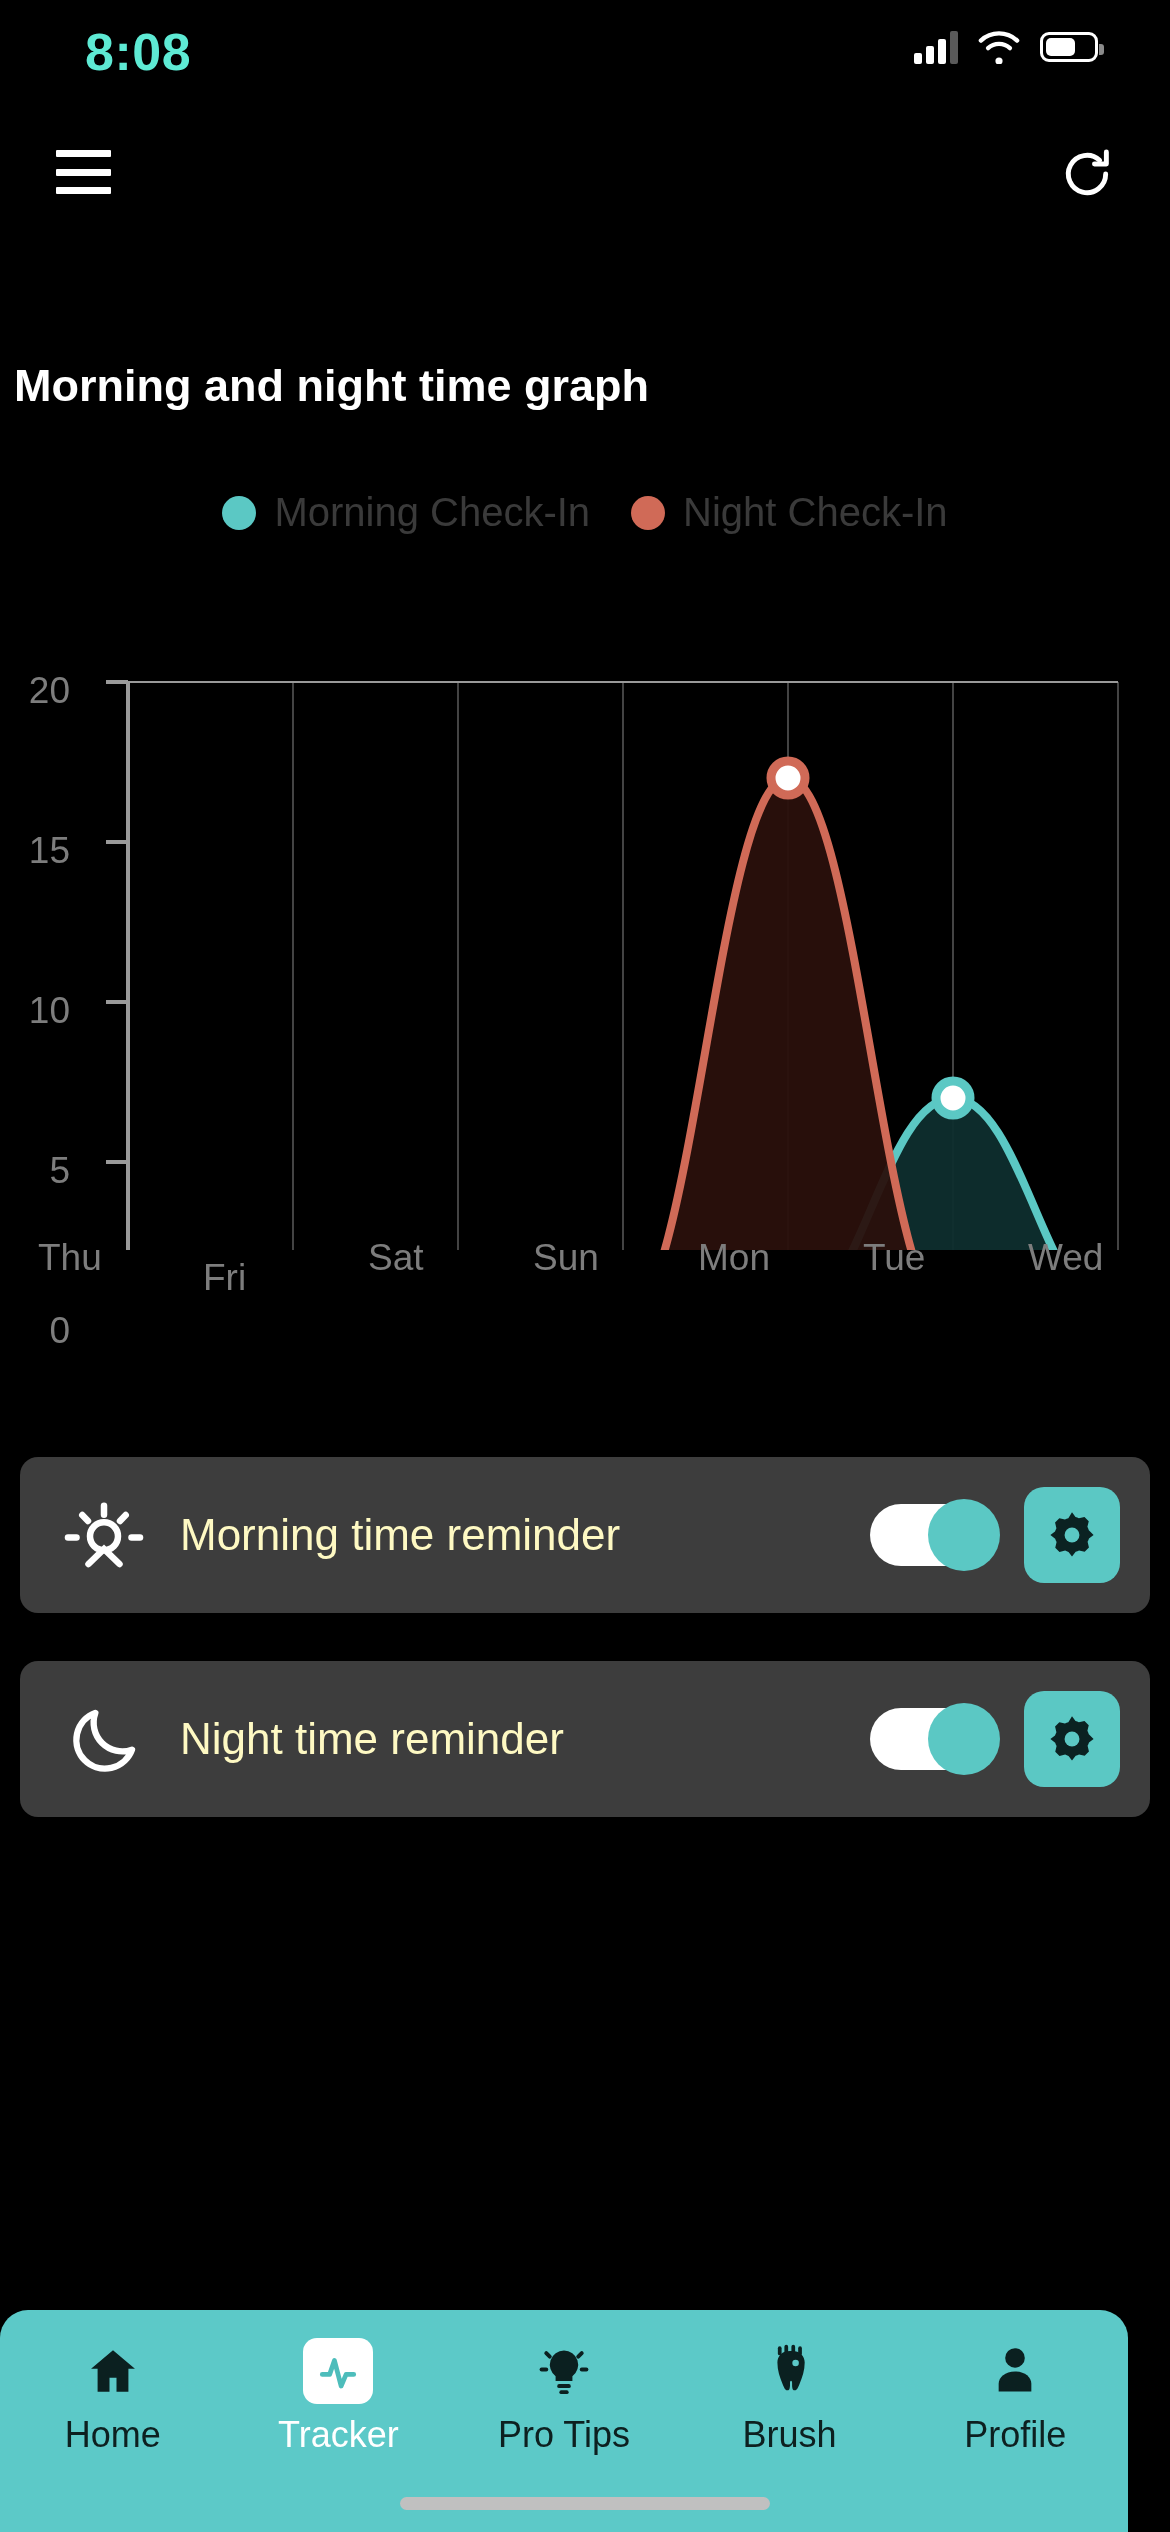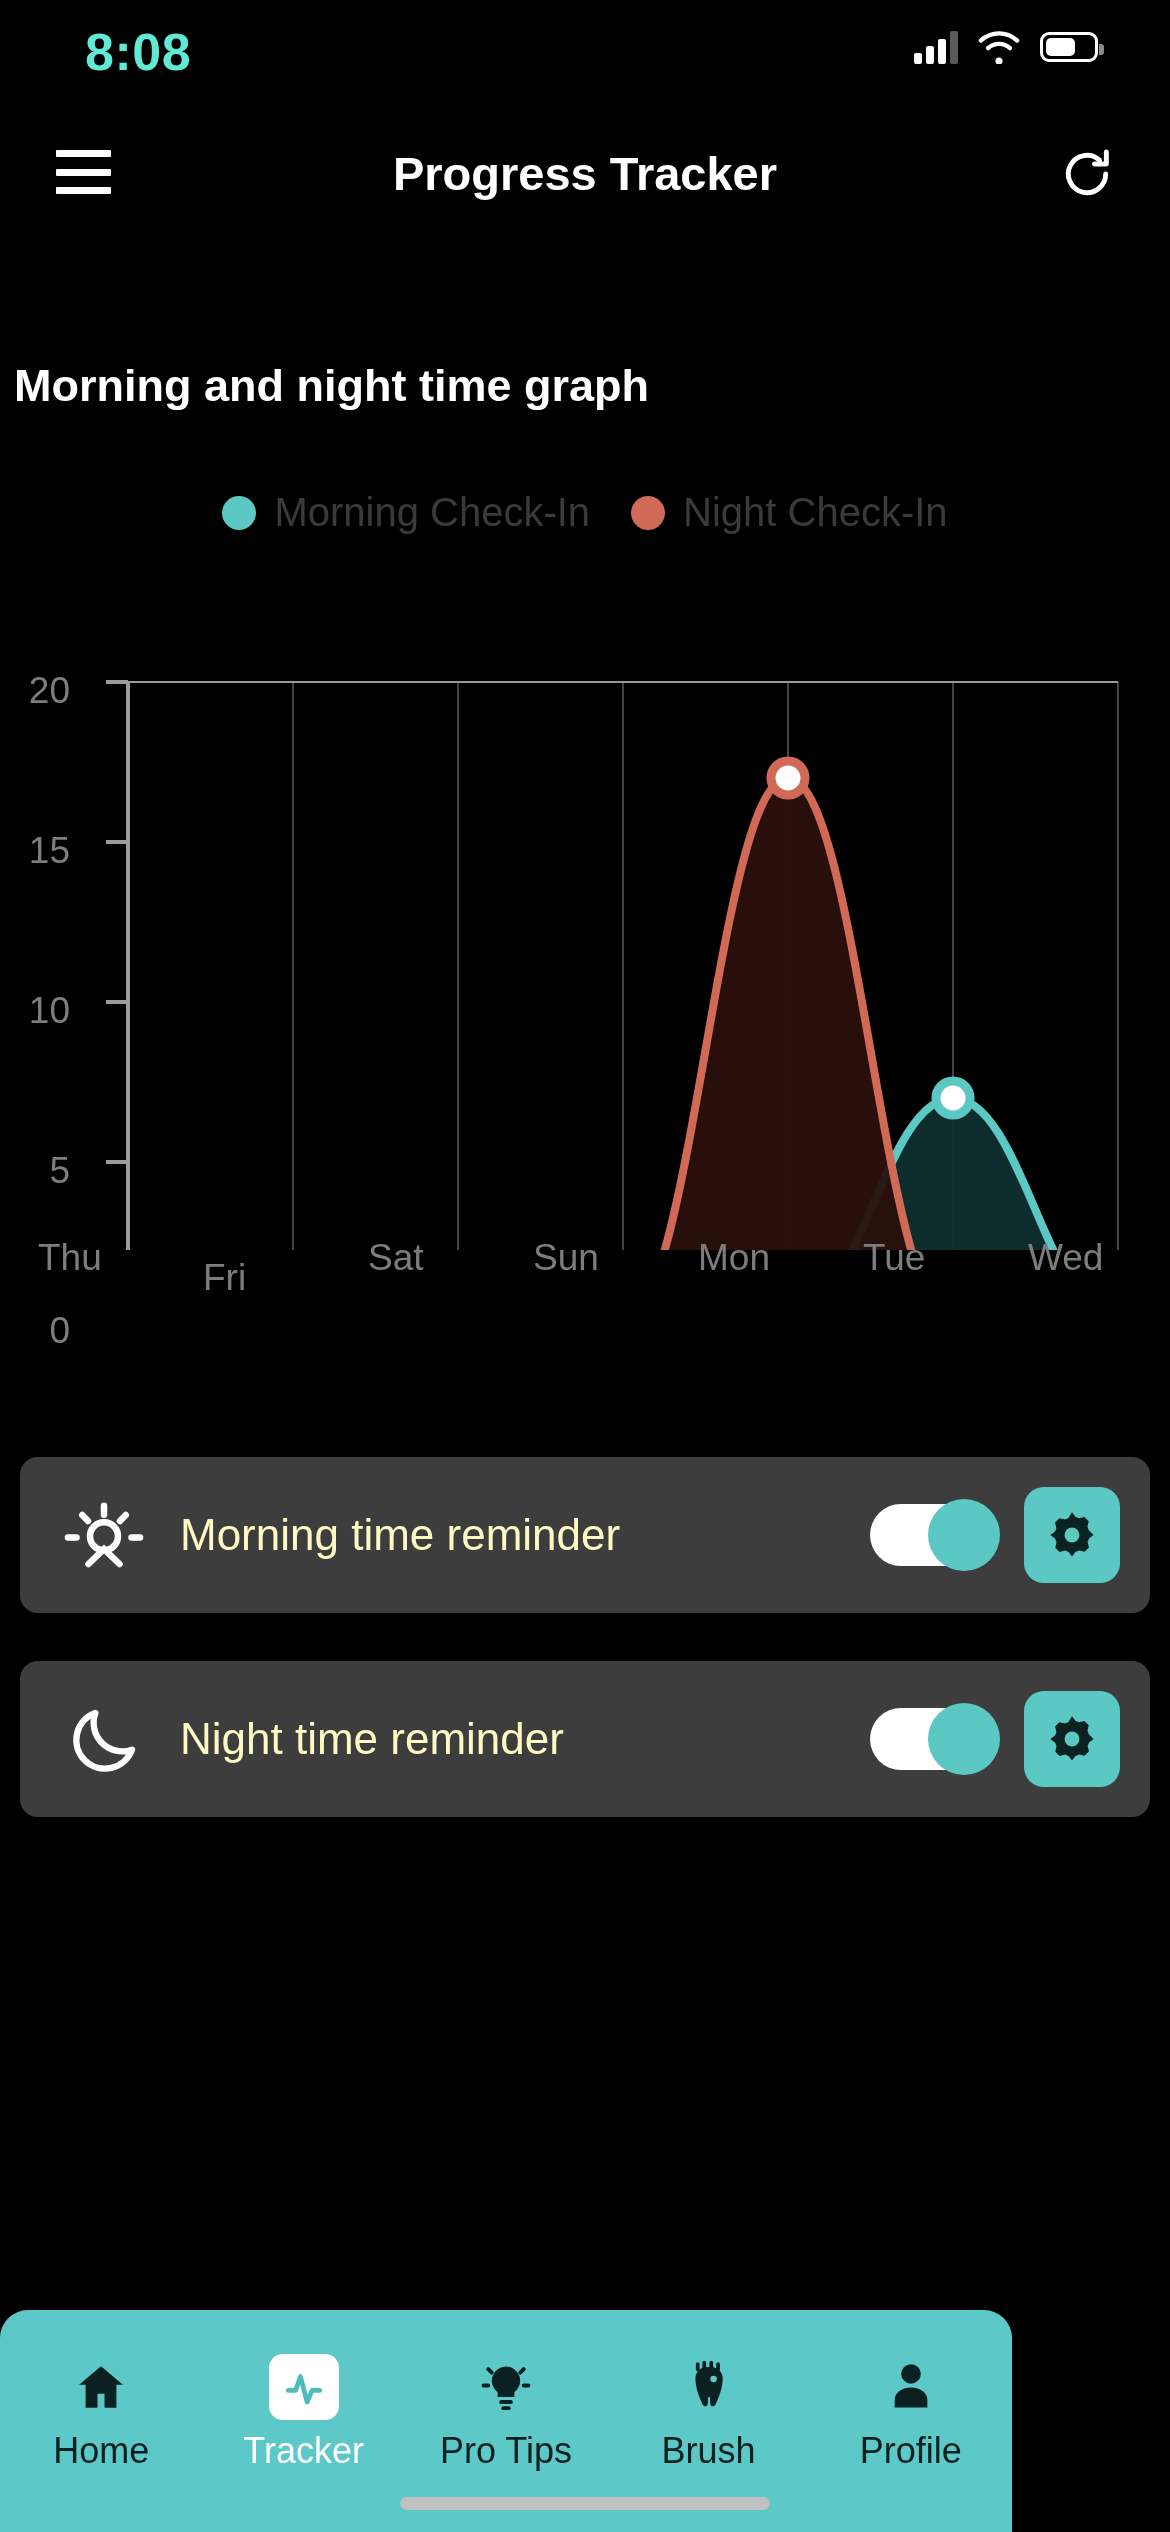--- a/index.html
+++ b/index.html
@@ -44,21 +44,21 @@
   .card { position:absolute; left:20px; width:1130px; height:156px; background:#3d3d3d; border-radius:18px; display:flex; align-items:center; }
   .card-morning { top:1457px; }
   .card-night { top:1661px; }
   .card-icon { width:120px; display:flex; align-items:center; justify-content:center; margin-left:24px; }
   .card-label { font-size:44px; color:#fef9c3; flex:1; margin-left:16px; }
   .toggle { width:128px; height:62px; background:#fff; border-radius:31px; position:relative; margin-right:26px; cursor:pointer; flex:0 0 auto; }
   .toggle b { position:absolute; right:-2px; top:-5px; width:72px; height:72px; background:#5bc8c4; border-radius:50%; display:block; }
   .gear-btn { width:96px; height:96px; background:#5bc8c4; border-radius:20px; display:flex; align-items:center; justify-content:center; margin-right:30px; cursor:pointer; flex:0 0 auto; }
 
   
-  .bottomnav { position:absolute; left:0; bottom:0; width:1012px; height:222px; background:#5cc9c8; border-radius:28px 28px 0 0; display:flex; align-items:flex-start; padding-top:44px; }
+  .bottomnav { position:absolute; left:0; bottom:0; width:1128px; height:222px; background:#5cc9c8; border-radius:28px 28px 0 0; display:flex; align-items:flex-start; padding-top:28px; }
   .nav-item { flex:1; display:flex; flex-direction:column; align-items:center; gap:10px; cursor:pointer; }
   .nav-icon { height:66px; display:flex; align-items:center; justify-content:center; }
   .nav-icon-active { background:#fff; border-radius:14px; padding:6px 14px; }
   .nav-label { font-size:36px; color:#0d2020; }
   .nav-label-active { color:#fff; }
   .home-indicator { position:absolute; bottom:22px; left:50%; transform:translateX(-50%); width:370px; height:13px; background:#c0c0c0; border-radius:7px; }
 </style>
 </head>
 <body>
 
@@ -81,21 +81,20 @@
       </span>
   </div>
 </div>
 
 <div class="header">
   <div class="hamburger">
       <span></span>
       <span></span>
       <span></span>
     </div>
-  <div class="app-title">Progress Tracker</div>
   <svg class="refresh" viewBox="0 0 24 24">
     <path d="M20 12a8 8 0 1 1-2.6-5.9" stroke="#fff" stroke-width="2.1" fill="none" stroke-linecap="round"></path>
     <path d="M20.3 2.6v5.1h-5.1" stroke="#fff" stroke-width="2.1" fill="none" stroke-linecap="round" stroke-linejoin="round"></path>
   </svg>
 </div>
 
 <div class="section-title">Morning and night time graph</div>
 
 <div class="chart-wrap">
 

